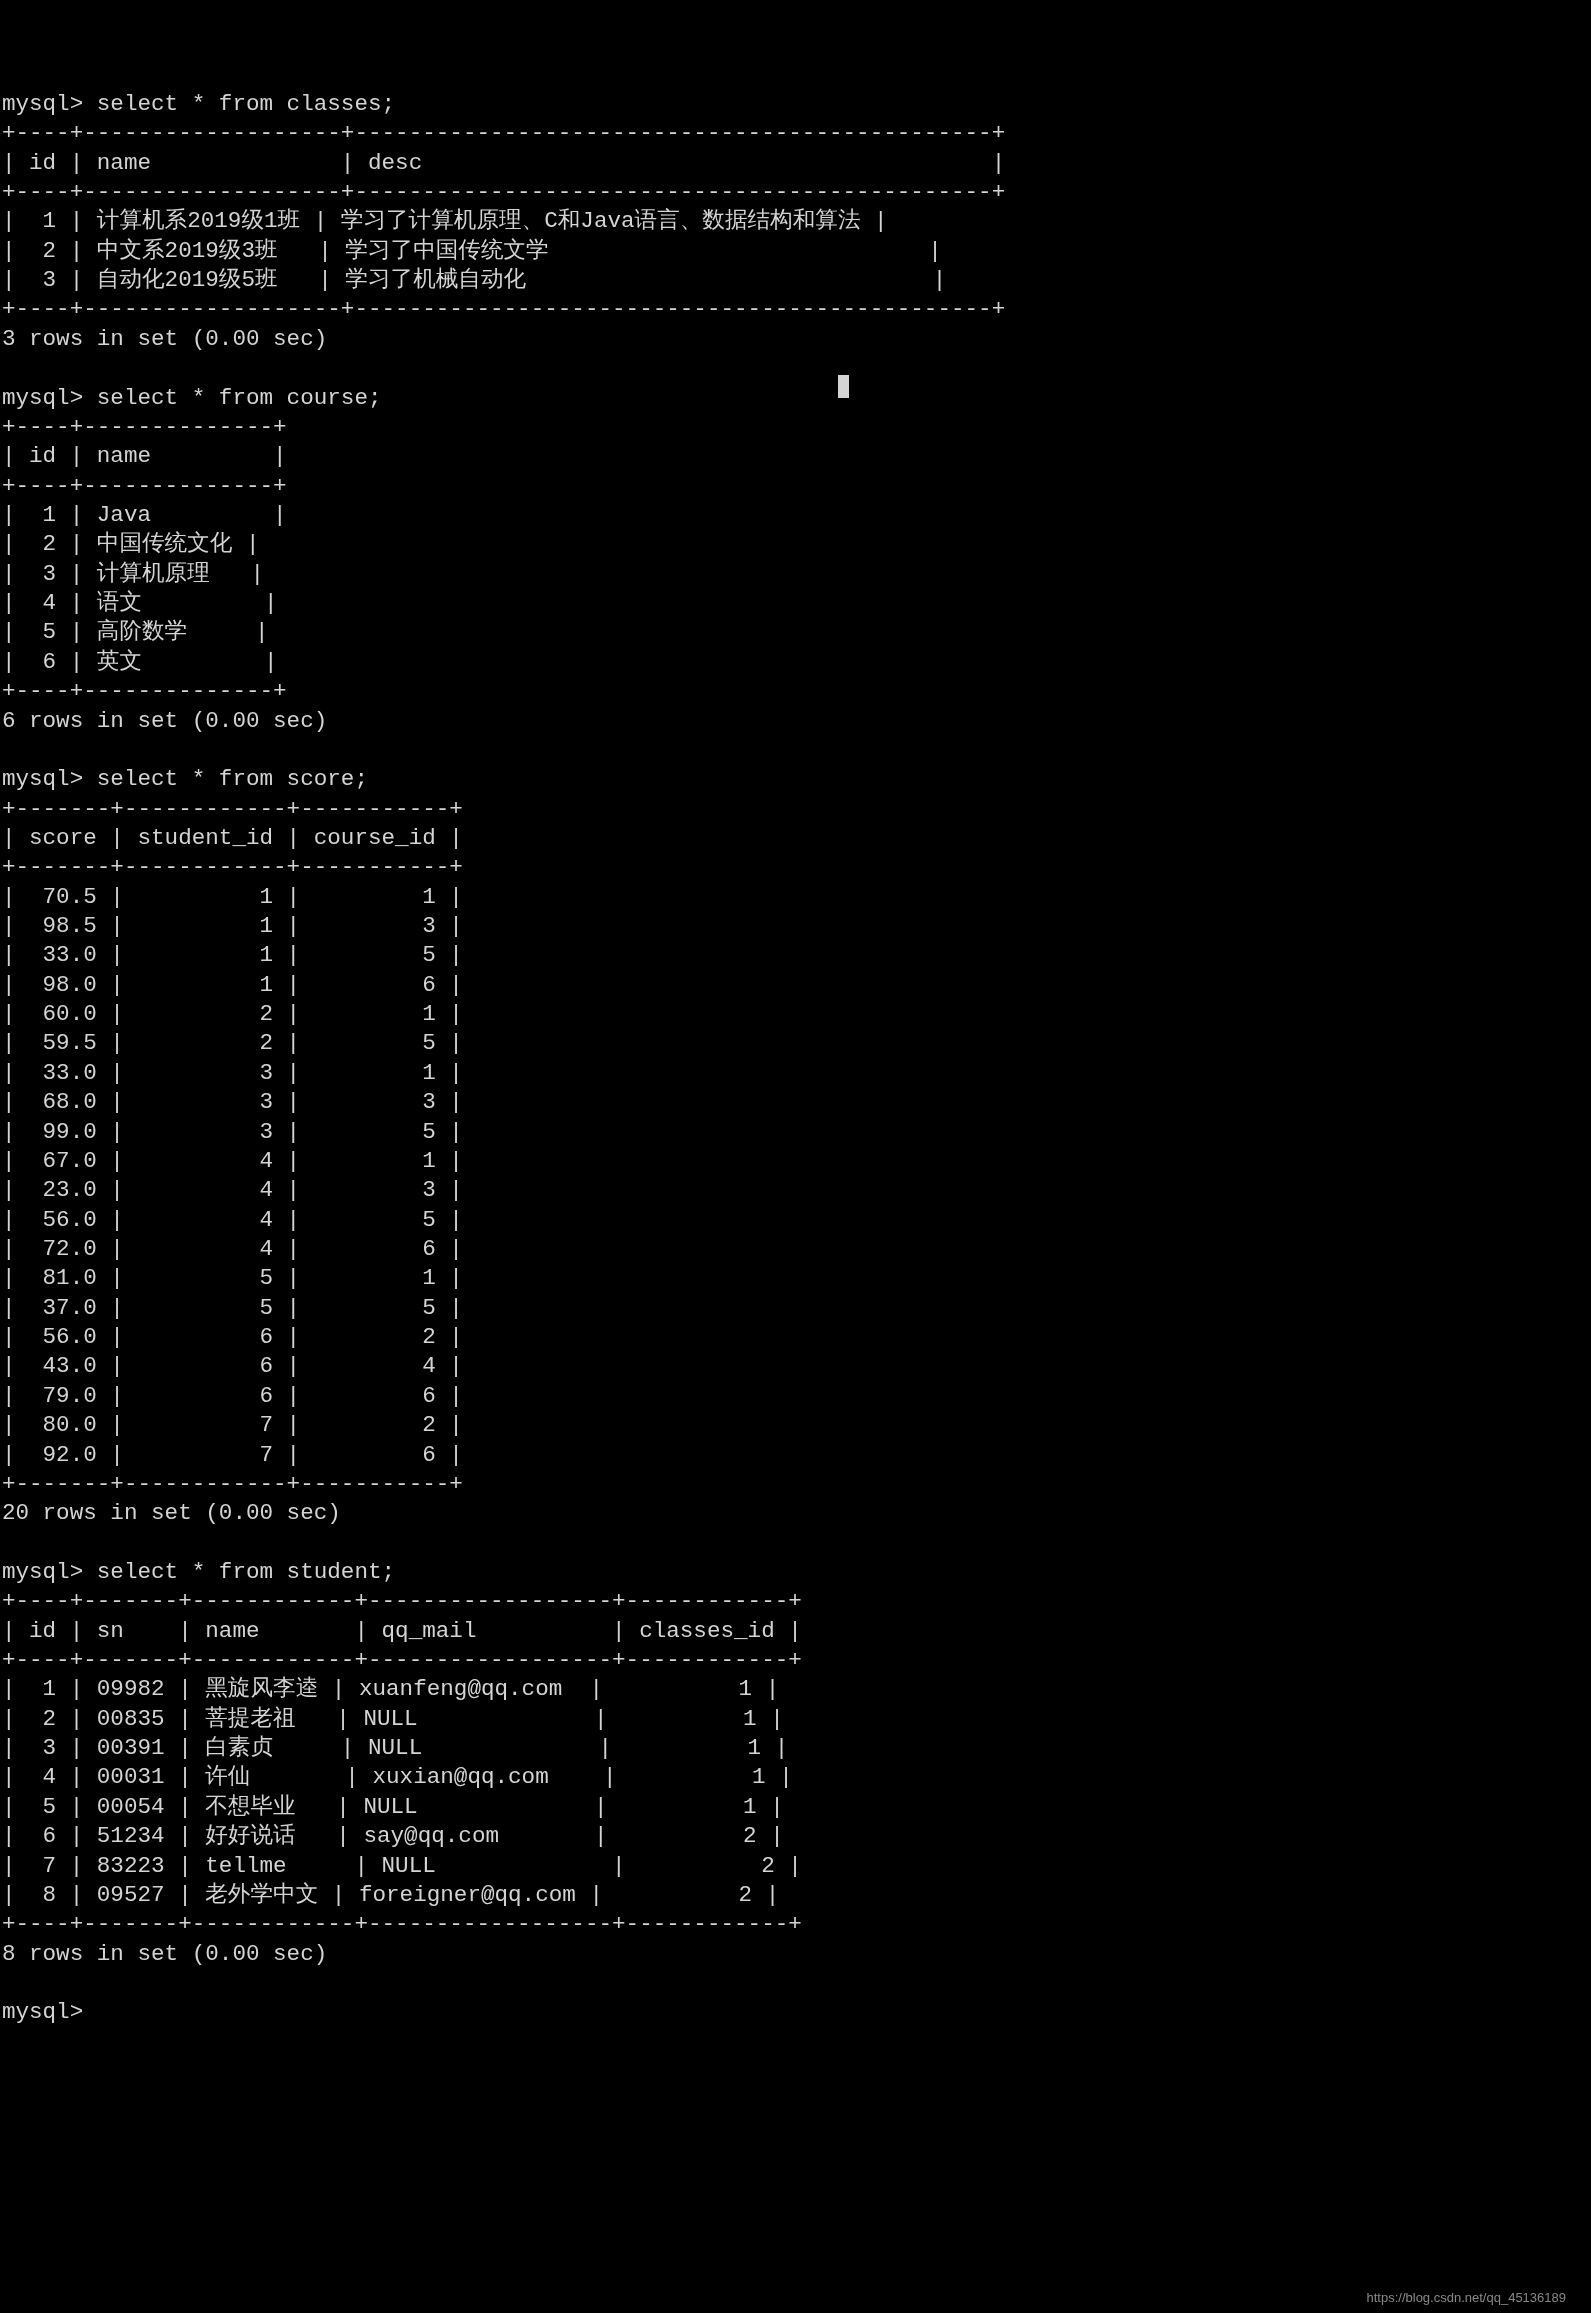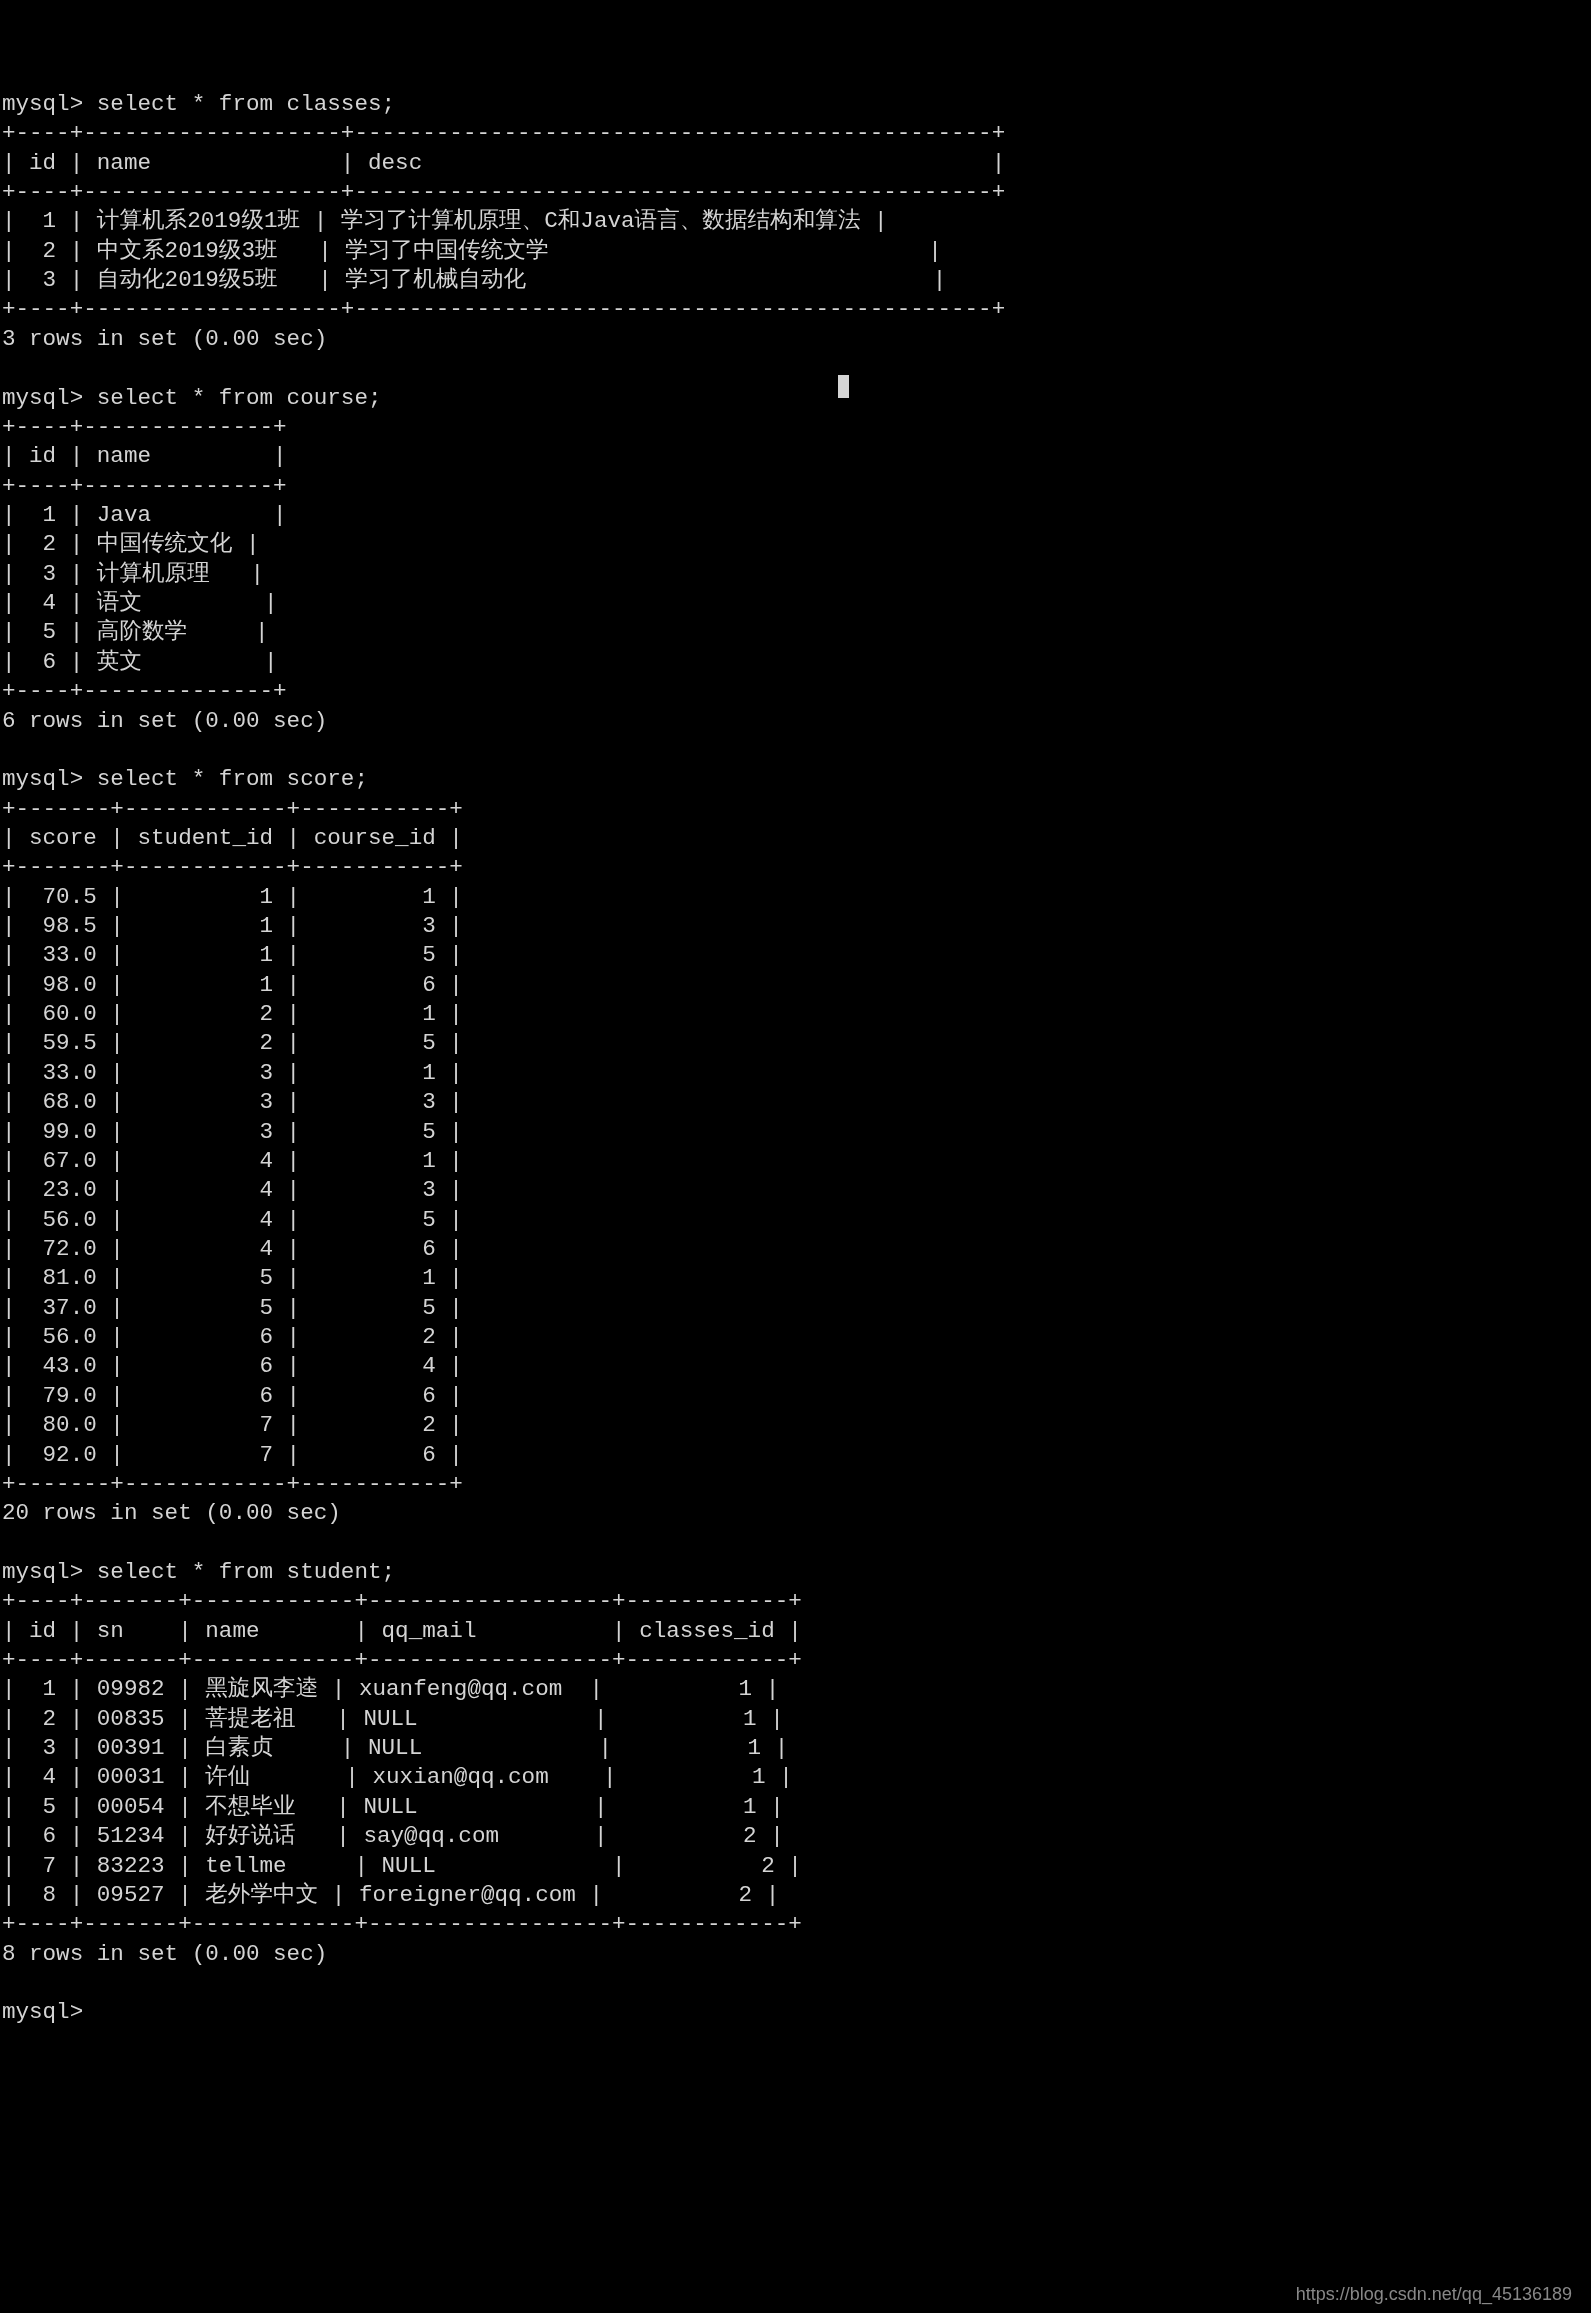--- a/index.html
+++ b/index.html
@@ -11,23 +11,23 @@
     line-height: 1.3;
     white-space: pre;
     padding: 1.9px;
     width: 1591px;
     min-height: 2314px;
     position: relative;
   }
   .watermark {
     position: absolute;
     bottom: 7.5px;
-    right: 19px;
+    right: 25px;
     color: #888;
-    font-size: 18px;
+    font-size: 13px;
     font-family: sans-serif;
     white-space: normal;
     margin-top: 8px;
   }
   .cursor {
     display: inline-block;
     background: #d4d4d4;
     width: 11.3px;
     height: 22.6px;
     vertical-align: middle;

